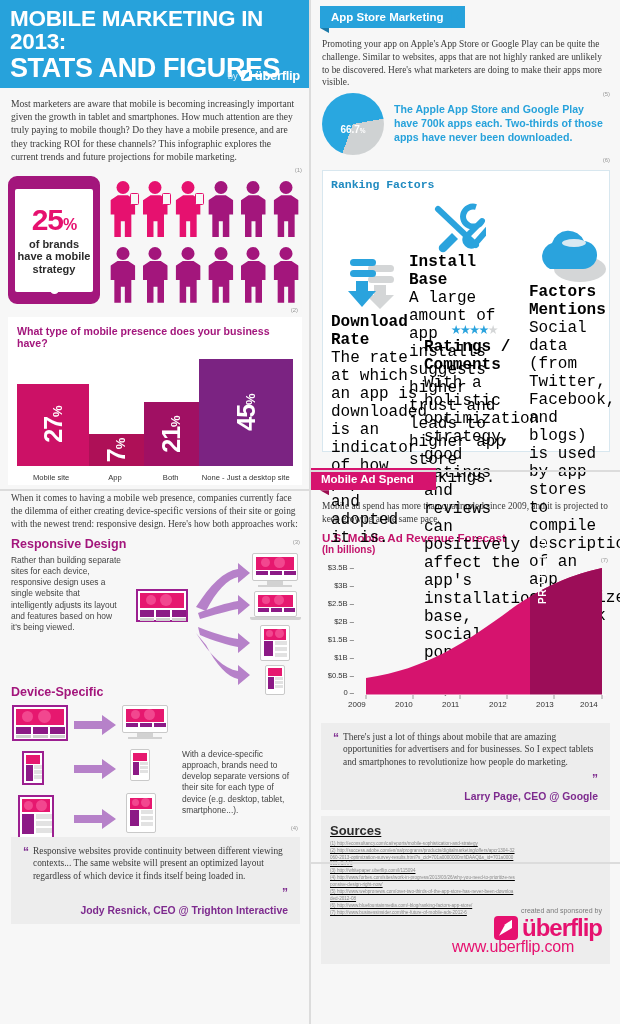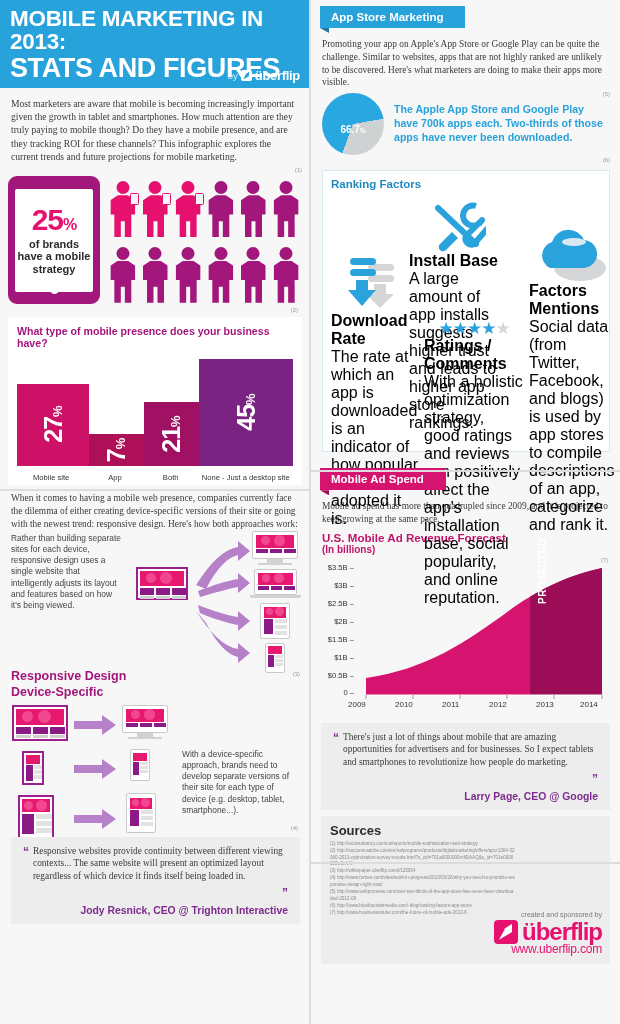--- a/index.html
+++ b/index.html
@@ -77,21 +77,21 @@
   .body-serif { font-family:"Liberation Serif", serif; font-size:9.4px; line-height:1.36; color:#3b3b3b; }
   .pie-row { display:flex; align-items:center; gap:10px; padding:4px 10px 0 12px; }
   .pie { width:62px; height:62px; border-radius:50%; position:relative;
          background:conic-gradient(from 200deg, #29a7e0 0 66.7%, #cfd2d3 66.7% 100%); flex:none;}
   .pie-label { position:absolute; left:50%; top:58%; transform:translate(-50%,-50%); color:#fff;
          font-size:10px; font-weight:bold; }
   .pie-label i{ font-size:6.5px; font-style:normal; }
   .pie-text { color:#27a2db; font-weight:bold; font-size:10.6px; line-height:1.32; }
 
   .rank-card { margin:5px 10px 16px 12px; background:#fff; border:1px solid #d8e7ef; padding:7px 8px 8px 8px;
-               height:282px; position:relative; }
+               height:282px; position:relative;font-family:Liberation Mono, monospace; }
   .rank-title { color:#1f8ac0; font-weight:bold; font-size:11.5px; margin-bottom:2px;}
   .icon-box { height:58px; display:flex; align-items:flex-end; justify-content:center; }
   .stars { text-align:center; font-size:17px; letter-spacing:-1px; line-height:1; }
   .stars .on { color:#2aa3dd; } .stars .off { color:#d4d6d7; }
 
   
   .mws-body { font-family:"Liberation Serif", serif; font-size:9.4px; line-height:1.36; color:#3b3b3b; padding:7px 11px 0 11px;}
   .sub-h { color:#a3167c; font-weight:bold; font-size:12.5px; padding:6px 11px 2px 11px;}
   .sans-small { font-size:8.4px; line-height:1.34; color:#444; }
 
@@ -105,31 +105,31 @@
   .qattr { color:#7d2a8e; font-weight:bold; font-size:10.4px; text-align:right; margin-top:4px;}
 
   
   .adchart { position:relative; margin:4px 10px 0 12px; height:150px; }
   .y-lab { position:absolute; left:0; font-size:7.6px; color:#333; text-align:right; width:32px; }
   .x-lab { position:absolute; bottom:0; font-size:8px; color:#333; text-align:center; }
   .chart-title { color:#c2136b; font-weight:bold; font-size:11.6px; padding:5px 12px 0 12px; }
   .chart-sub { color:#c2136b; font-weight:bold; font-size:10px; padding:0 12px 0 12px; }
 
   
-  .sources { background:#ededed; margin:6px 10px 0 11px; padding:7px 9px 8px 9px; height:148px; position:relative;}
+  .sources { background:#ededed; margin:6px 10px 0 11px; padding:7px 9px 8px 9px; height:148px; position:relative;text-decoration:underline;}
   .src-title { font-weight:bold; font-size:13px; color:#2c2c2c; margin-bottom:3px; }
   .src-list { font-size:4.6px; line-height:1.5; color:#8a8a8a; width:185px; word-break:break-all; }
   .uberflip { position:absolute; right:8px; bottom:8px; text-align:right; width:150px; }
   .ub-by { font-size:7px; color:#7a7a7a; margin-bottom:2px; }
   .ub-row { display:flex; align-items:center; justify-content:flex-end; gap:4px; }
   .ub-mark { width:24px; height:24px; background:#e6116f; border-radius:4px; position:relative; }
   .ub-mark:after{content:"";position:absolute;left:5px;top:4px;width:13px;height:16px;background:#fff;
      clip-path:polygon(100% 0,100% 52%,0 100%,48% 28%);}
   .ub-name { color:#e6116f; font-size:24px; font-weight:bold; letter-spacing:-1px; line-height:0.9; }
-  .ub-url { color:#e6116f; font-size:12px; letter-spacing:-0.2px; text-align:right; margin-top:-2px;}
+  .ub-url { color:#e6116f; font-size:16px; letter-spacing:-0.2px; text-align:left; margin-top:-2px;}
   .divider { position:absolute; background:#dcdcdc; }
 </style>
 </head>
 <body>
 
 <div class="page">
 
   <div class="colL">
 
     <div class="header">
@@ -228,20 +228,25 @@
       <div class="blabels">
         <div style="width:26%">Mobile site</div>
         <div style="width:20%">App</div>
         <div style="width:20%">Both</div>
         <div style="width:34%">None - Just a desktop site</div>
       </div>
     </div>
 
 
     <div class="mws-body">When it comes to having a mobile web presence, companies currently face the dilemma of either creating device-specific versions of their site or going with the newest trend: responsive design. Here's how both approaches work:</div>
+
+    <div style="position:relative;">
+      <div class="sub-h">Responsive Design</div>
+      <div style="position:absolute;right:10px;top:8px;font-size:6px;color:#999;">(3)</div>
+    </div>
 
     <div style="display:flex;padding:0 8px 0 11px;height:132px;position:relative;">
       <div class="sans-small" style="width:112px;padding-top:2px;">Rather than building separate sites for each device, responsive design uses a single website that intelligently adjusts its layout and features based on how it's being viewed.</div>
 
       <div style="position:absolute;left:136px;top:36px;width:52px;height:33px;" class="dev">
         <div style="position:absolute;left:2px;top:2px;right:2px;height:15px;background:#e6186f;"></div>
         <div style="position:absolute;left:8px;top:4px;width:10px;height:10px;border-radius:50%;background:#f2478f;"></div>
         <div style="position:absolute;left:22px;top:3px;width:12px;height:12px;border-radius:50%;background:#f2478f;"></div>
         <div style="position:absolute;left:2px;top:19px;width:14px;height:7px;background:#8c1a86;"></div>
         <div style="position:absolute;left:18px;top:19px;width:14px;height:7px;background:#8c1a86;"></div>
@@ -289,25 +294,20 @@
         <div style="position:absolute;left:14px;top:27px;width:12px;height:4px;background:#e2e2e2;"></div>
       </div>
 
       <div class="screen-frame" style="position:absolute;left:265px;top:112px;width:20px;height:30px;padding:2px;">
         <div style="position:absolute;left:2px;top:2px;right:2px;height:8px;background:#e6186f;"></div>
         <div style="position:absolute;left:2px;top:11px;width:6px;height:12px;background:#8c1a86;"></div>
         <div style="position:absolute;left:9px;top:11px;width:8px;height:3px;background:#e2e2e2;"></div>
         <div style="position:absolute;left:9px;top:15px;width:8px;height:3px;background:#e2e2e2;"></div>
         <div style="position:absolute;left:9px;top:19px;width:8px;height:3px;background:#e2e2e2;"></div>
       </div>
-    </div>
-
-    <div style="position:relative;">
-      <div class="sub-h">Responsive Design</div>
-      <div style="position:absolute;right:10px;top:8px;font-size:6px;color:#999;">(3)</div>
     </div>
 
     <div class="sub-h" style="padding-top:0;">Device-Specific</div>
 
     <div style="position:relative;height:124px;">
 
       <div class="dev" style="position:absolute;left:12px;top:4px;width:56px;height:36px;">
         <div style="position:absolute;left:2px;top:2px;right:2px;height:16px;background:#e6186f;"></div>
         <div style="position:absolute;left:8px;top:4px;width:11px;height:11px;border-radius:50%;background:#f2478f;"></div>
         <div style="position:absolute;left:24px;top:3px;width:13px;height:13px;border-radius:50%;background:#f2478f;"></div>
@@ -461,21 +461,21 @@
               <ellipse cx="38" cy="14" rx="12" ry="4" fill="#d9e9f2"></ellipse>
             </svg>
           </div>
           <h4>Factors Mentions</h4>
           <p>Social data (from Twitter, Facebook, and blogs) is used by app stores to compile descriptions of an app, categorize and rank it.</p>
         </div>
       </div>
     </div>
 
     <div class="ribbon-wrap" style="margin-top:14px;">
-      <span class="ribbon rib-pink" style="margin-left:10px;">Mobile Ad Spend</span>
+      <span class="ribbon rib-pink" style="">Mobile Ad Spend</span>
       <span class="ribbon-tail tail-pink" style="left:10px;bottom:-5px;"></span>
     </div>
 
     <div class="body-serif" style="padding:10px 12px 0 12px;">Mobile ad spend has more than quadrupled since 2009, and it is projected to keep growing at the same pace.</div>
     <div class="chart-title">U.S. Mobile Ad Revenue Forecast</div>
     <div class="chart-sub">(In billions)</div>
 
     <div class="adchart">
       <div style="position:absolute;right:2px;top:-2px;font-size:6px;color:#999;">(7)</div>
 

